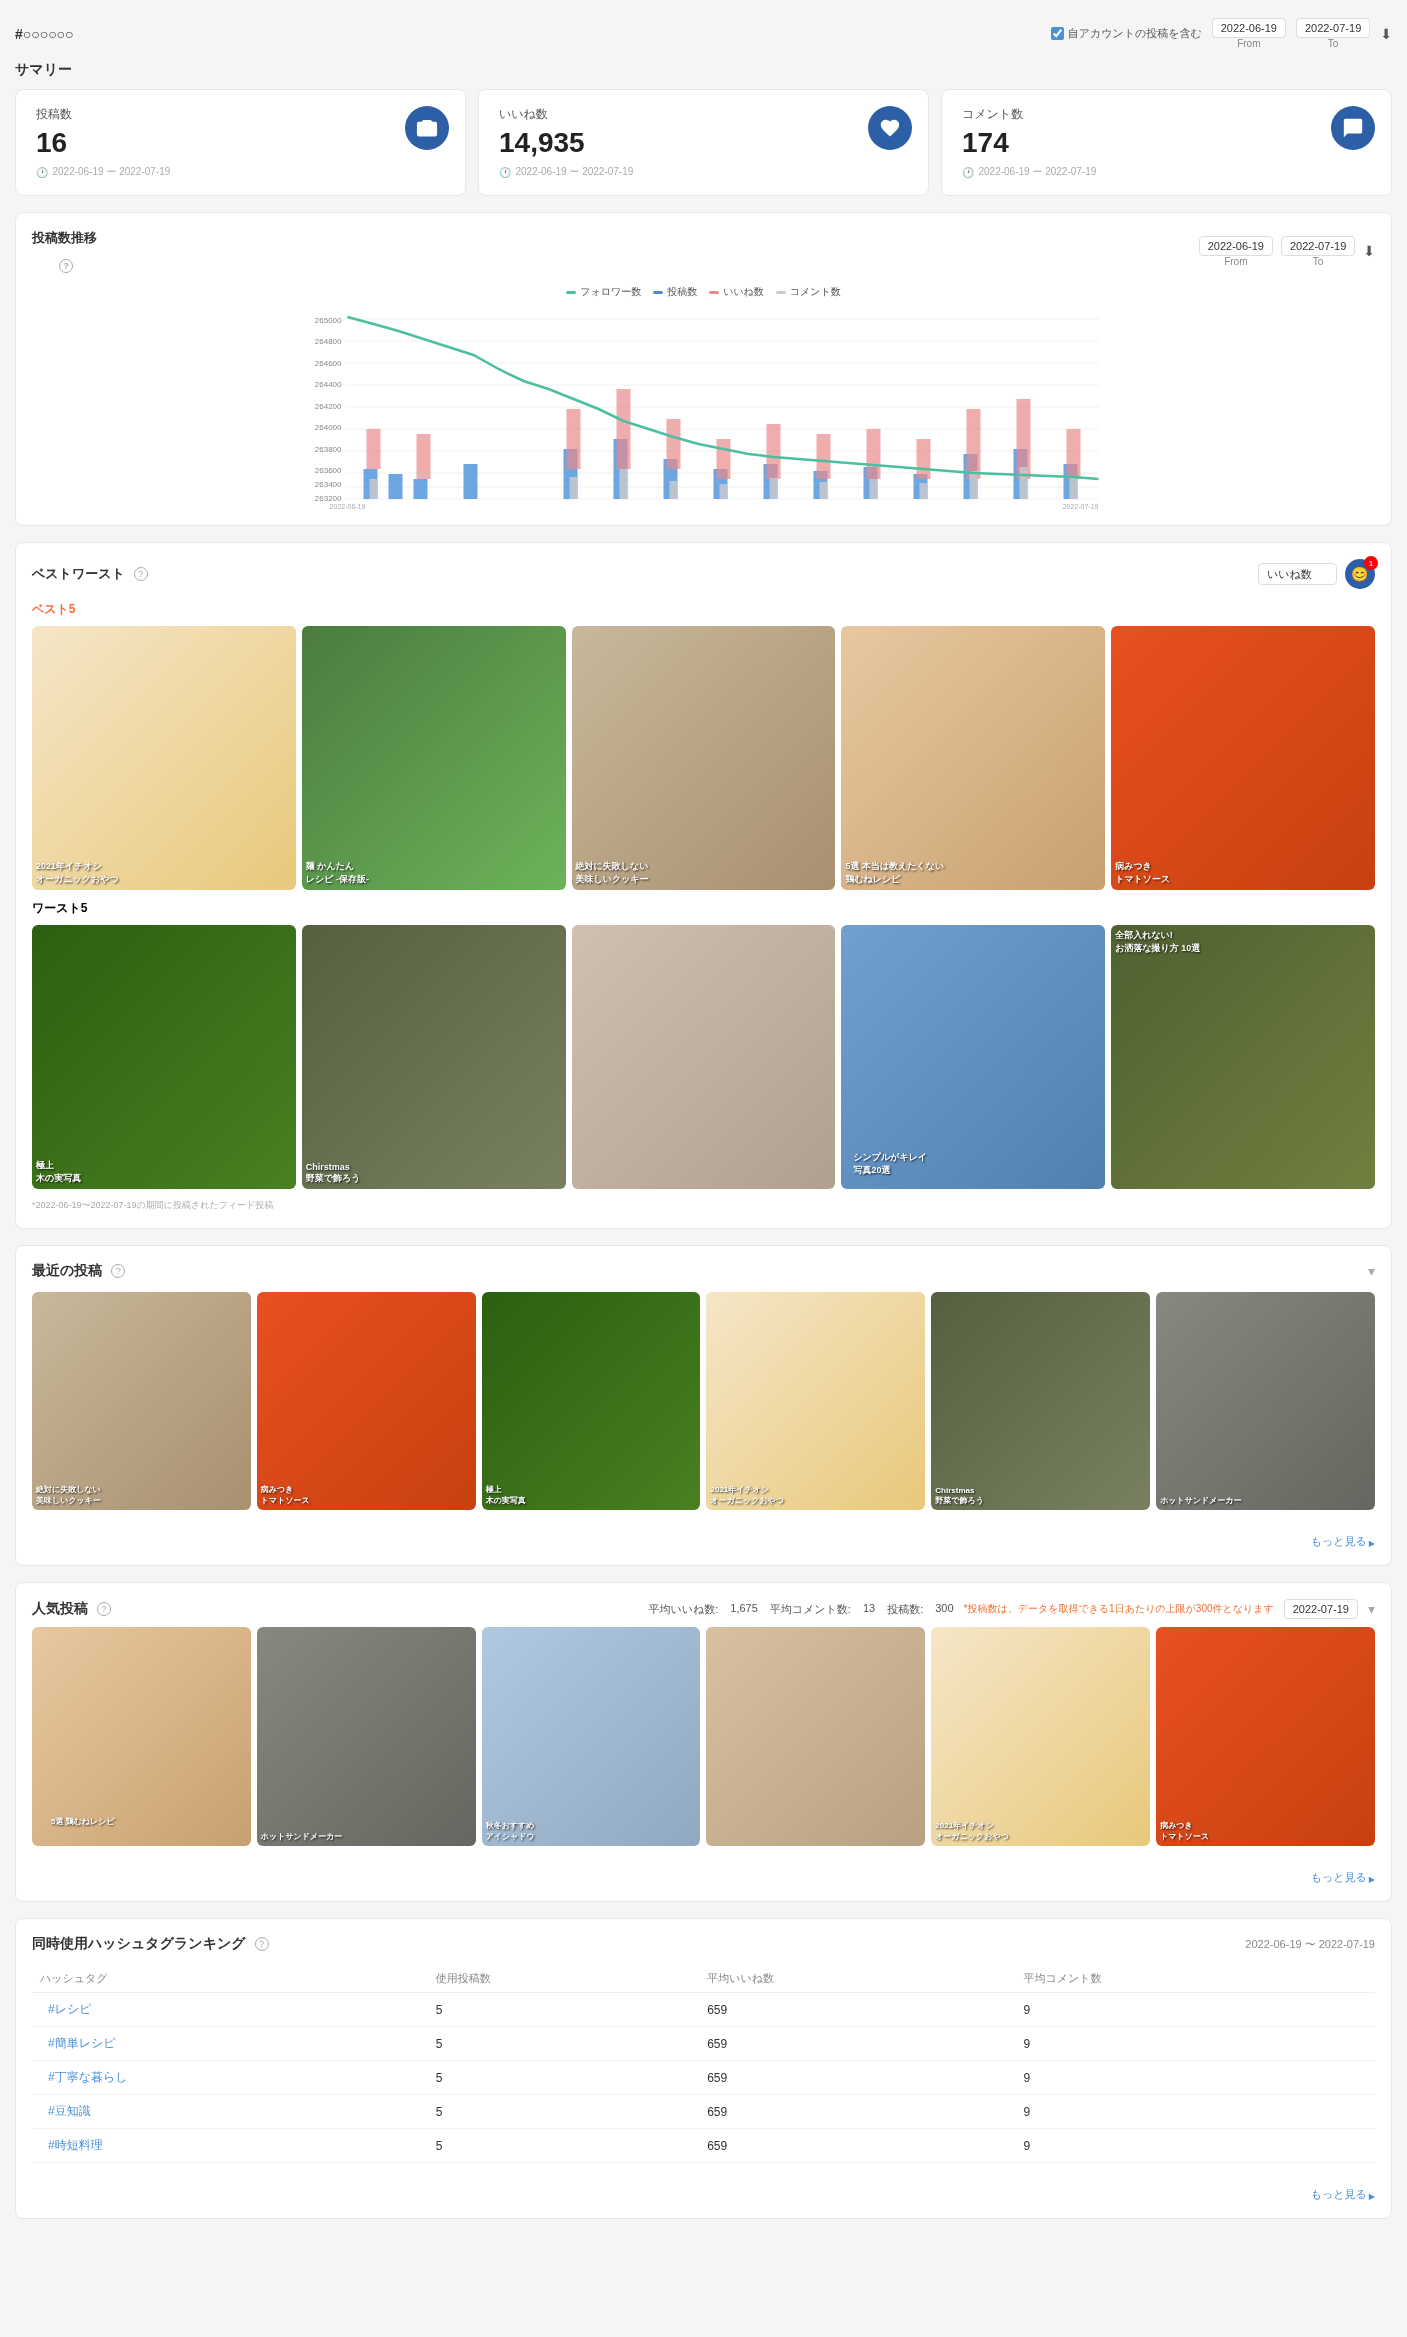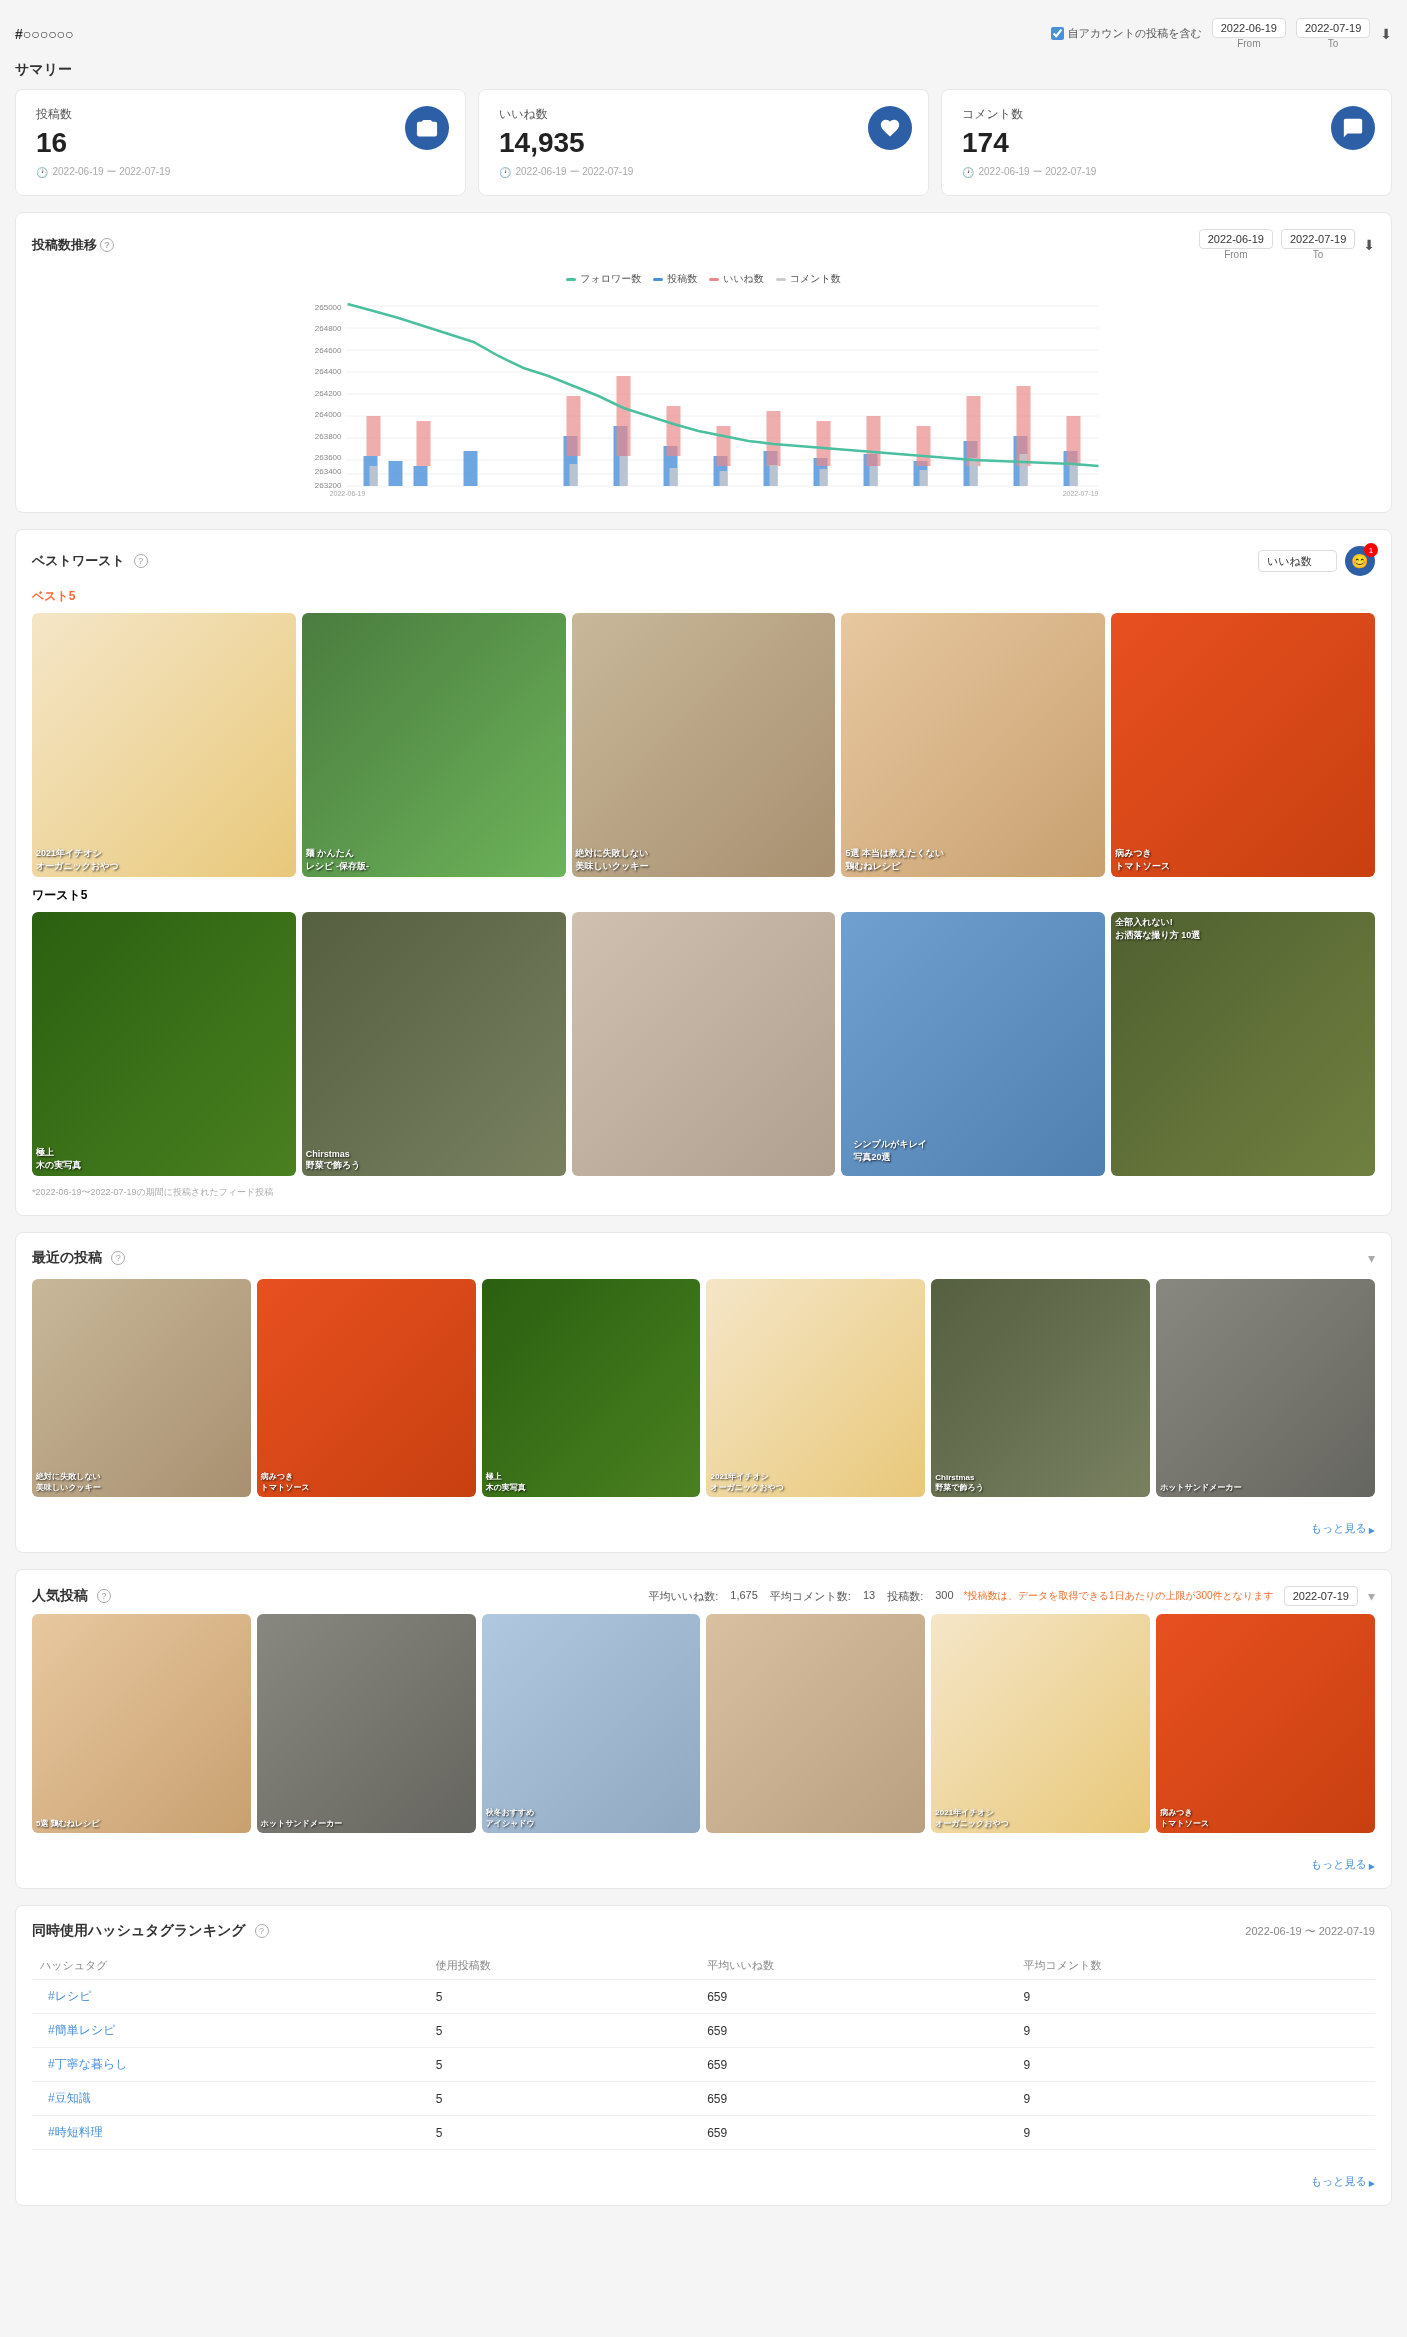--- a/index.html
+++ b/index.html
@@ -27,21 +27,21 @@
     .card-date { font-size: 10px; color: #aaa; display: flex; align-items: center; gap: 4px; }
     .card-icon { position: absolute; top: 16px; right: 16px; width: 44px; height: 44px; border-radius: 50%; display: flex; align-items: center; justify-content: center; }
     .card-icon.camera { background: #2d5fa6; }
     .card-icon.heart { background: #2d5fa6; }
     .card-icon.comment { background: #2d5fa6; }
     .card-icon svg { fill: white; width: 22px; height: 22px; }
     
     
     .chart-section { background: #fff; border-radius: 8px; border: 1px solid #e8e8e8; padding: 16px; margin-bottom: 16px; }
     .chart-header { display: flex; align-items: center; justify-content: space-between; margin-bottom: 12px; }
-    .chart-title { font-size: 13px; font-weight: 600; color: #333; display: flex; align-items: center; gap: 0; }
+    .chart-title { font-size: 13px; font-weight: 600; color: #333; display: flex; align-items: center; gap: 12px; flex-direction: column; }
     .chart-controls { display: flex; align-items: center; gap: 8px; }
     .legend { display: flex; gap: 12px; justify-content: center; margin-bottom: 10px; }
     .legend-item { display: flex; align-items: center; gap: 4px; font-size: 10px; color: #555; }
     .legend-dot { width: 10px; height: 3px; border-radius: 2px; }
     .chart-area { position: relative; height: 200px; }
     .chart-svg { width: 100%; height: 100%; }
     
     
     .best-worst-section { background: #fff; border-radius: 8px; border: 1px solid #e8e8e8; padding: 16px; margin-bottom: 16px; }
     .bw-header { display: flex; align-items: center; justify-content: space-between; margin-bottom: 12px; }
@@ -415,21 +415,21 @@
           <span>投稿数:</span>
           <span>300</span>
         </div>
         <span class="popular-stat-note">*投稿数は、データを取得できる1日あたりの上限が300件となります</span>
         <div class="date-box">2022-07-19</div>
         <span class="collapse-icon chevron-down"></span>
       </div>
     </div>
     <div class="popular-grid">
       <div class="post-thumb">
-        <div style="width:100%;height:100%;background:linear-gradient(135deg,#e8c8a0,#c8a070);display:flex;align-items:flex-end;padding:4px;">
+        <div style="width:100%;height:100%;background:linear-gradient(135deg,#e8c8a0,#c8a070);display:flex;align-items:flex-end;padding:19px;">
           <div style="color:white;font-size:8px;font-weight:700;text-shadow:1px 1px 2px rgba(0,0,0,0.8);">5選 鶏むねレシピ</div>
         </div>
       </div>
       <div class="post-thumb">
         <div style="width:100%;height:100%;background:linear-gradient(135deg,#888880,#666660);display:flex;align-items:flex-end;padding:4px;">
           <div style="color:white;font-size:8px;font-weight:700;text-shadow:1px 1px 2px rgba(0,0,0,0.8);">ホットサンドメーカー</div>
         </div>
       </div>
       <div class="post-thumb">
         <div style="width:100%;height:100%;background:linear-gradient(135deg,#b0c8e0,#90a8c0);display:flex;align-items:flex-end;padding:4px;">

